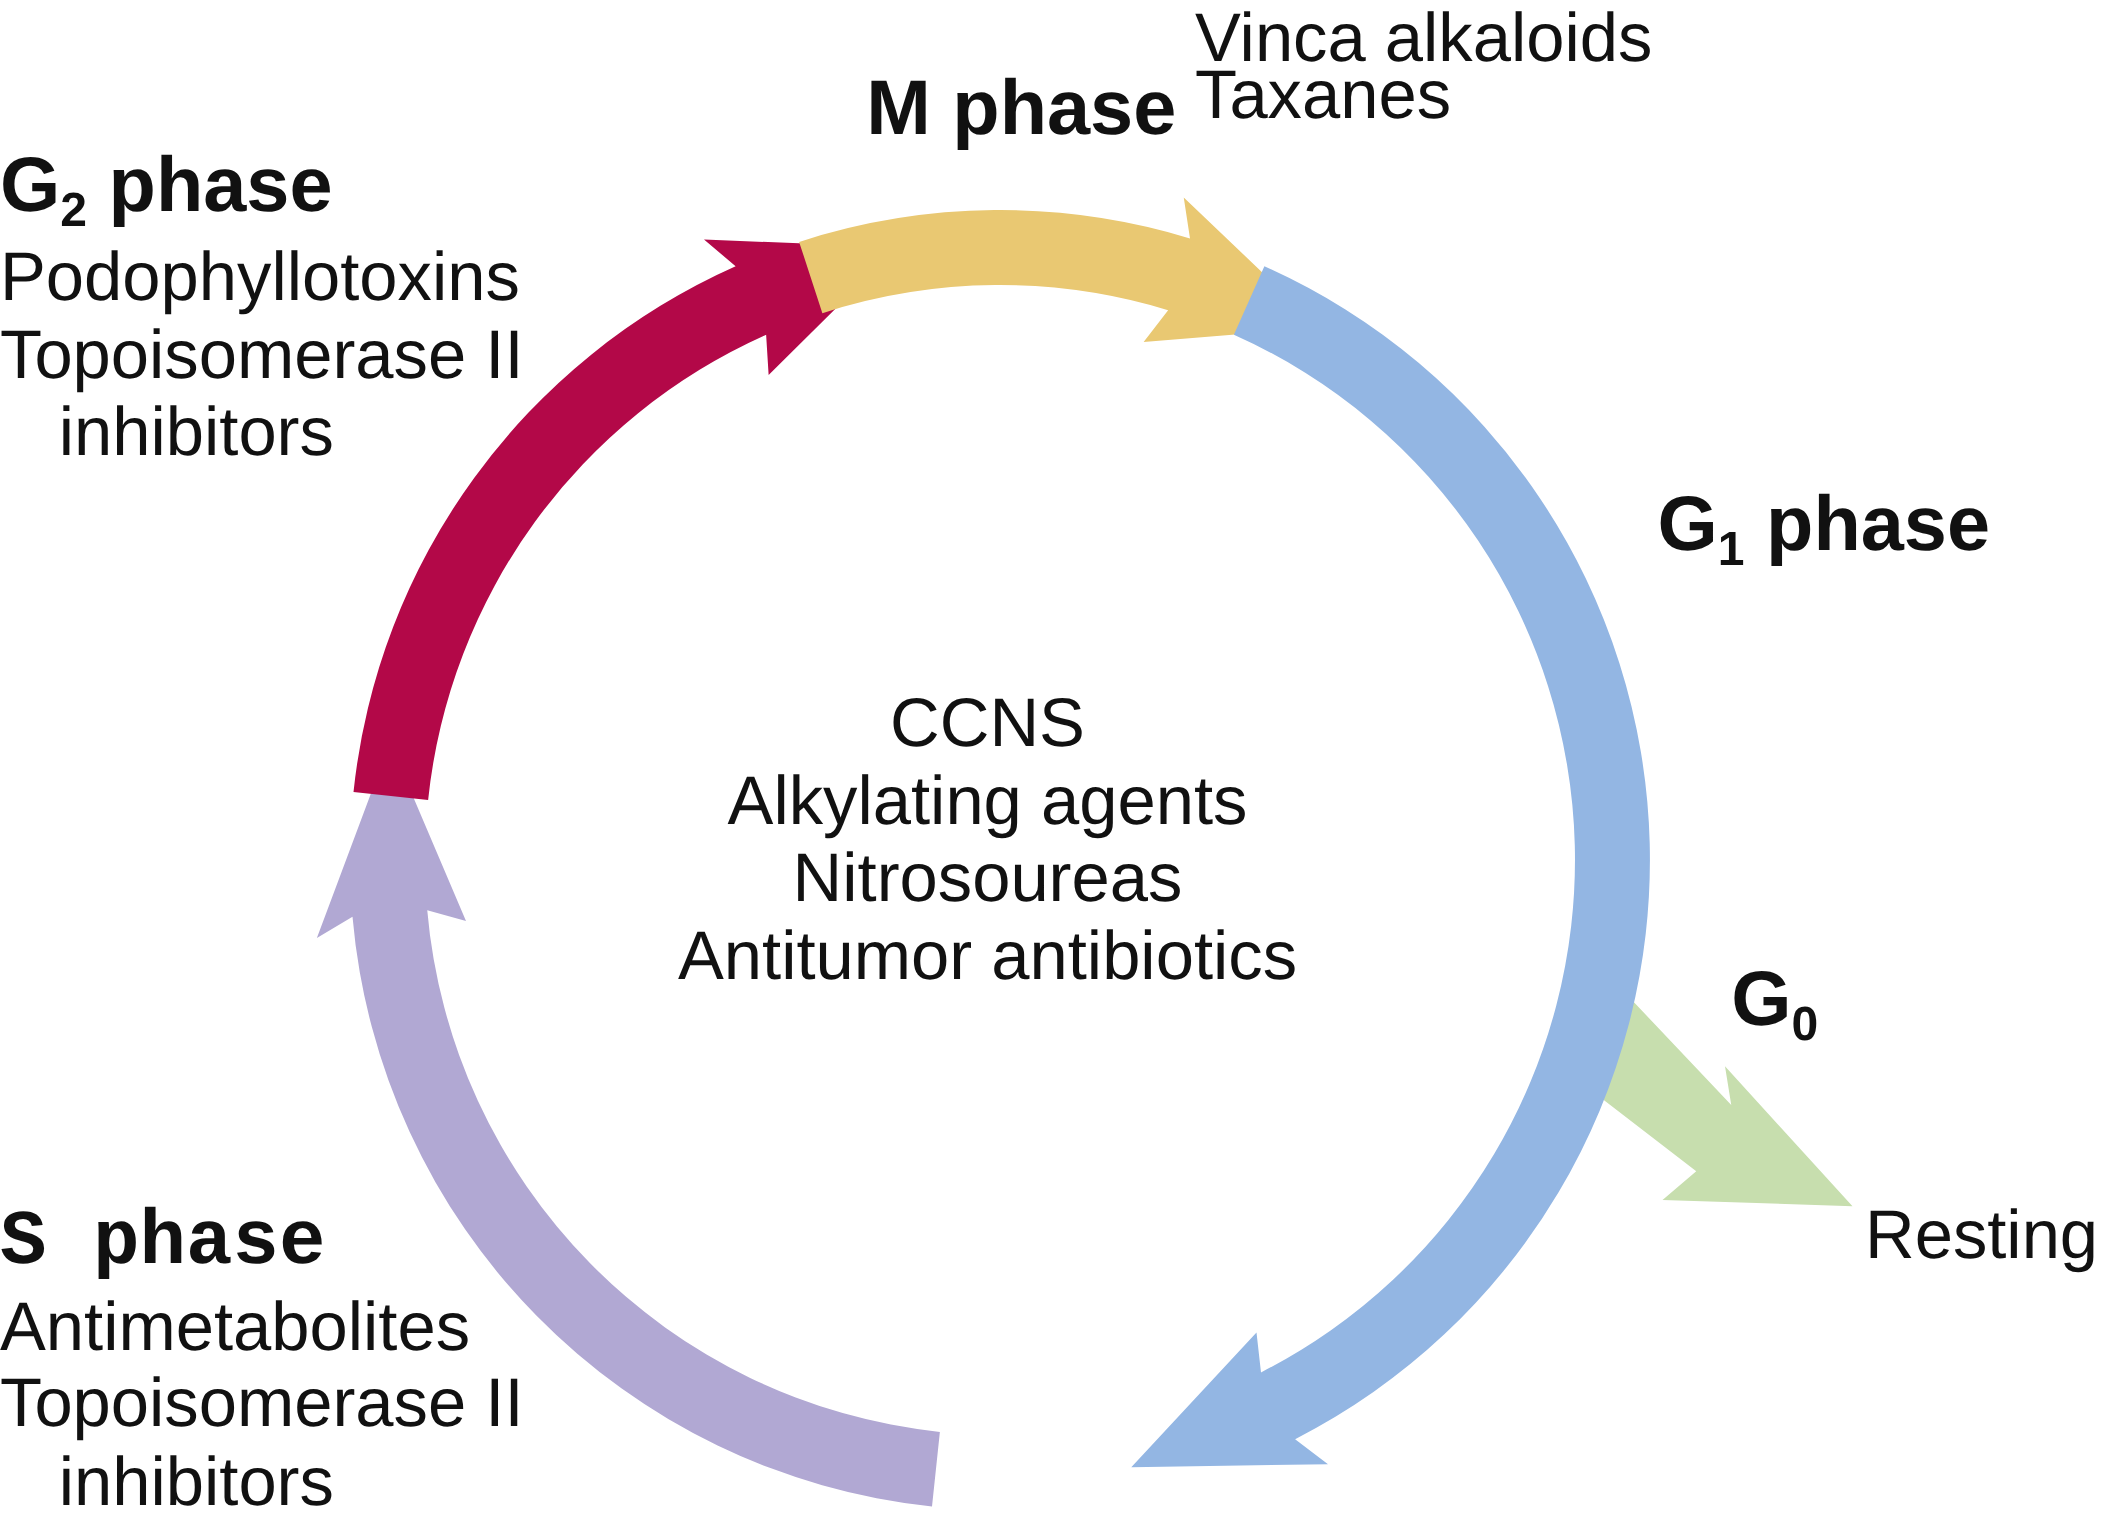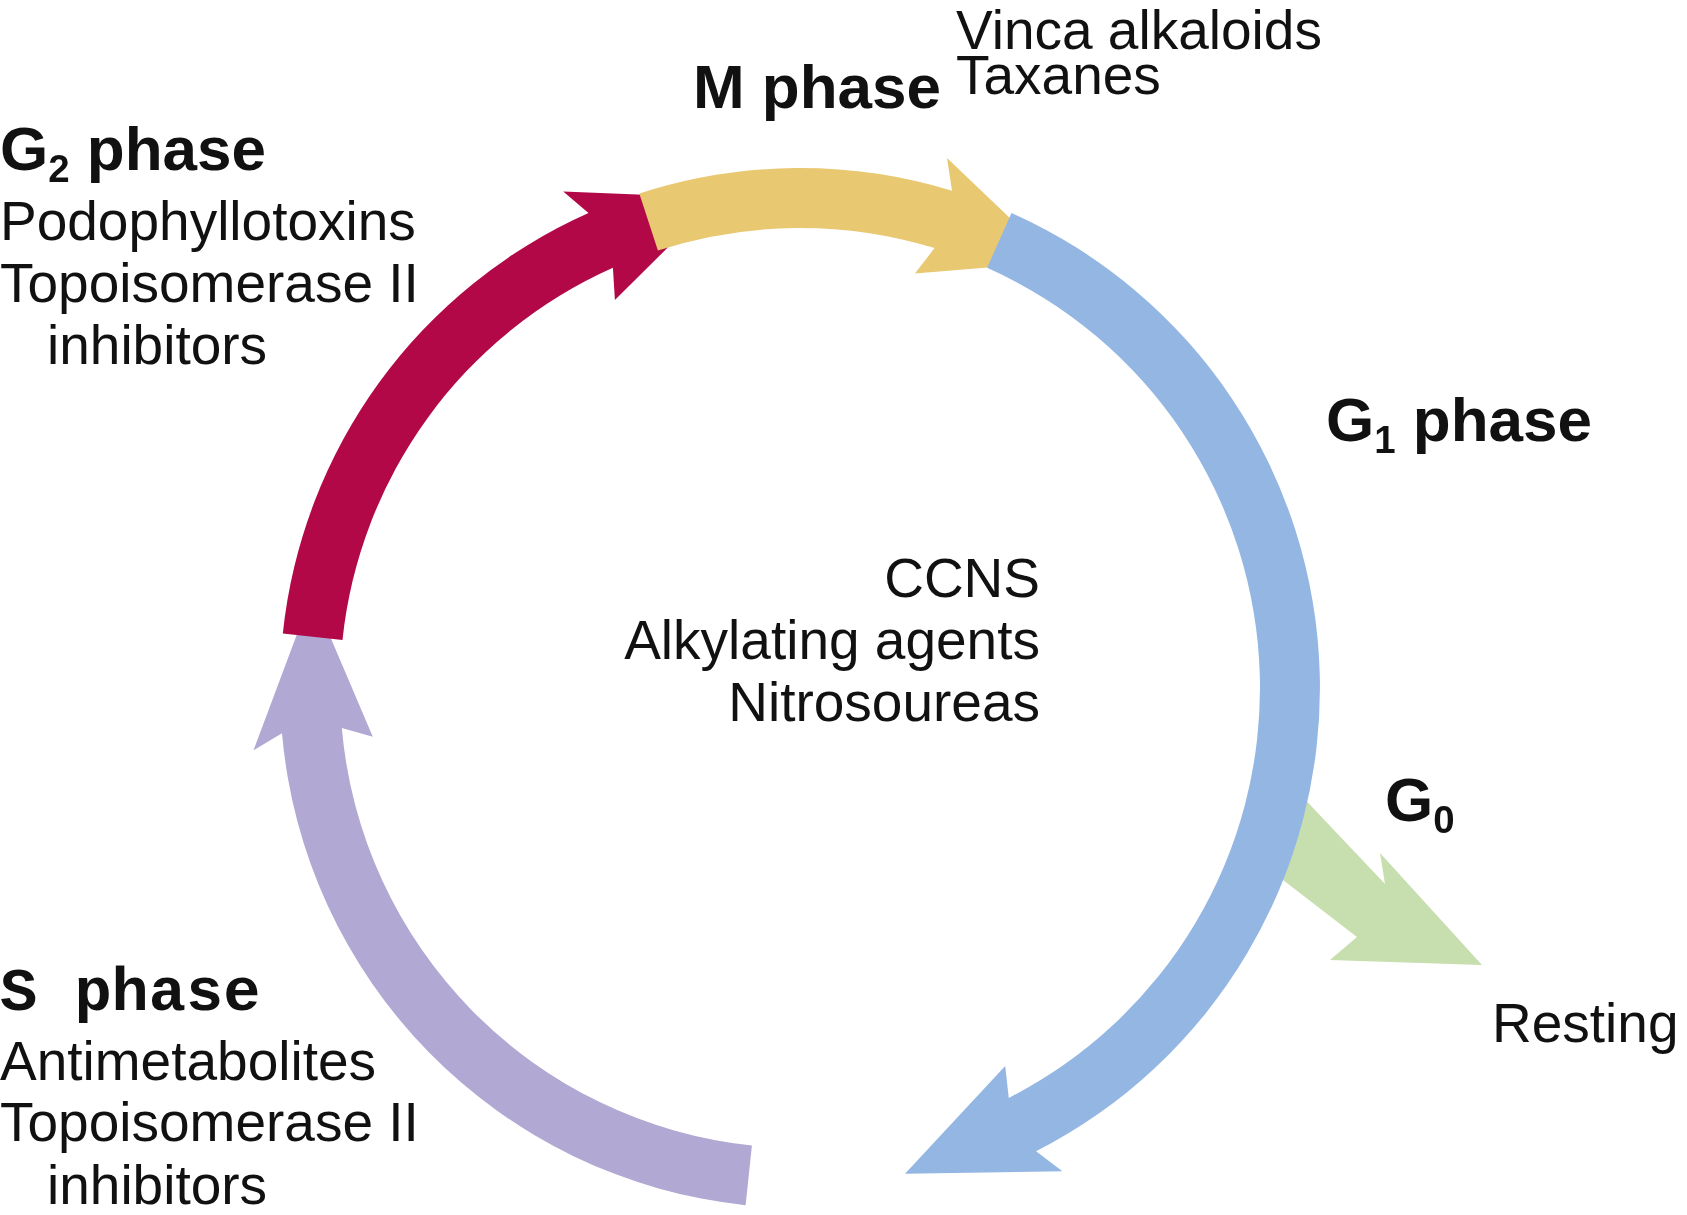--- a/index.html
+++ b/index.html
@@ -4,21 +4,21 @@
   <style>
     html, body { margin: 0; padding: 0; background: #ffffff; }
     body { width: 1687px; height: 1215px; position: relative; overflow: hidden; }
     #diagram { position: absolute; left: 0; top: 0; }
     .lbl { position: absolute; margin: 0; white-space: nowrap; color: #111111;
            font-family: "Liberation Sans", sans-serif; line-height: 1; }
     .phase { font-weight: bold; font-size: 62px; }
     .drug { font-weight: normal; font-size: 55px; }
     .sub { font-size: 0.62em; position: relative; top: 0.3em; }
     .center-block { position: absolute; left: 540px; top: 547px; width: 500px; text-align: center; }
-    .center-block .drug { position: static; display: block; height: 62px; line-height: 62px; text-align: right; }
+    .center-block .drug { position: static; display: block; height: 62px; line-height: 62px; }
   </style>
 </head>
 <body>
 
 <svg id="diagram" width="1687" height="1215" viewBox="0 0 1687 1215">
   <path id="arrow-s" d="M745.6,1205.2 A520,520 0 0 1 282.0,733.3 L253.5,750.3 L312.0,594.0 L372.8,736.7 L341.8,728.1 A460,460 0 0 0 751.9,1145.5 Z" fill="#B1A8D3"></path>
   <path id="arrow-g2" d="M282.8,633.6 A520,520 0 0 1 588.5,213.0 L563.2,191.6 L718.0,197.8 L614.9,299.9 L612.9,267.8 A460,460 0 0 0 342.5,639.9 Z" fill="#B30848"></path>
   <path id="arrow-m" d="M639.3,193.5 A520,520 0 0 1 952.0,190.7 L947.0,158.0 L1056.0,262.0 L914.9,273.6 L934.5,248.1 A460,460 0 0 0 657.9,250.5 Z" fill="#E9C872"></path>
   <path id="arrow-g0" d="M1296,790 L1385,884 L1380,853 L1482,965 L1330,960 L1357,937 L1270,870 Z" fill="#C7DEAE"></path>
   <path id="arrow-g1" d="M1011.5,213.0 A520,520 0 0 1 1036.1,1151.3 L1062.4,1171.3 L905.0,1173.8 L1005.2,1065.9 L1008.8,1097.9 A460,460 0 0 0 987.1,267.8 Z" fill="#93B6E3"></path>
@@ -29,24 +29,25 @@
 <div class="lbl drug" style="left:0px; top:256px;">Topoisomerase II</div>
 <div class="lbl drug" style="left:47px; top:318px;">inhibitors</div>
 
 <div class="lbl phase" style="left:693px; top:56px;">M phase</div>
 <div class="lbl drug" style="left:956px; top:3px;">Vinca alkaloids</div>
 <div class="lbl drug" style="left:956px; top:48px;">Taxanes</div>
 
 <div class="lbl phase" style="left:1326px; top:389px;"><span>G</span><span class="sub">1</span><span style="white-space:pre"> phase</span></div>
 
 <div class="lbl phase" style="left:1385px; top:769px;"><span>G</span><span class="sub">0</span></div>
-<div class="lbl drug" style="left:1492px; top:960px;margin-top:36px;">Resting</div>
+<div class="lbl drug" style="left:1492px; top:960px;">Resting</div>
 
 <div class="lbl phase" style="left:0px; top:963px;font-family:Liberation Mono, monospace;">S phase</div>
 <div class="lbl drug" style="left:0px; top:1034px;">Antimetabolites</div>
 <div class="lbl drug" style="left:0px; top:1095px;">Topoisomerase II</div>
 <div class="lbl drug" style="left:47px; top:1158px;">inhibitors</div>
 
 <div class="center-block">
   <span class="lbl drug">CCNS</span>
   <span class="lbl drug">Alkylating agents</span>
   <span class="lbl drug">Nitrosoureas</span>
+  <span class="lbl drug">Antitumor antibiotics</span>
 </div>
 
 </body></html>

